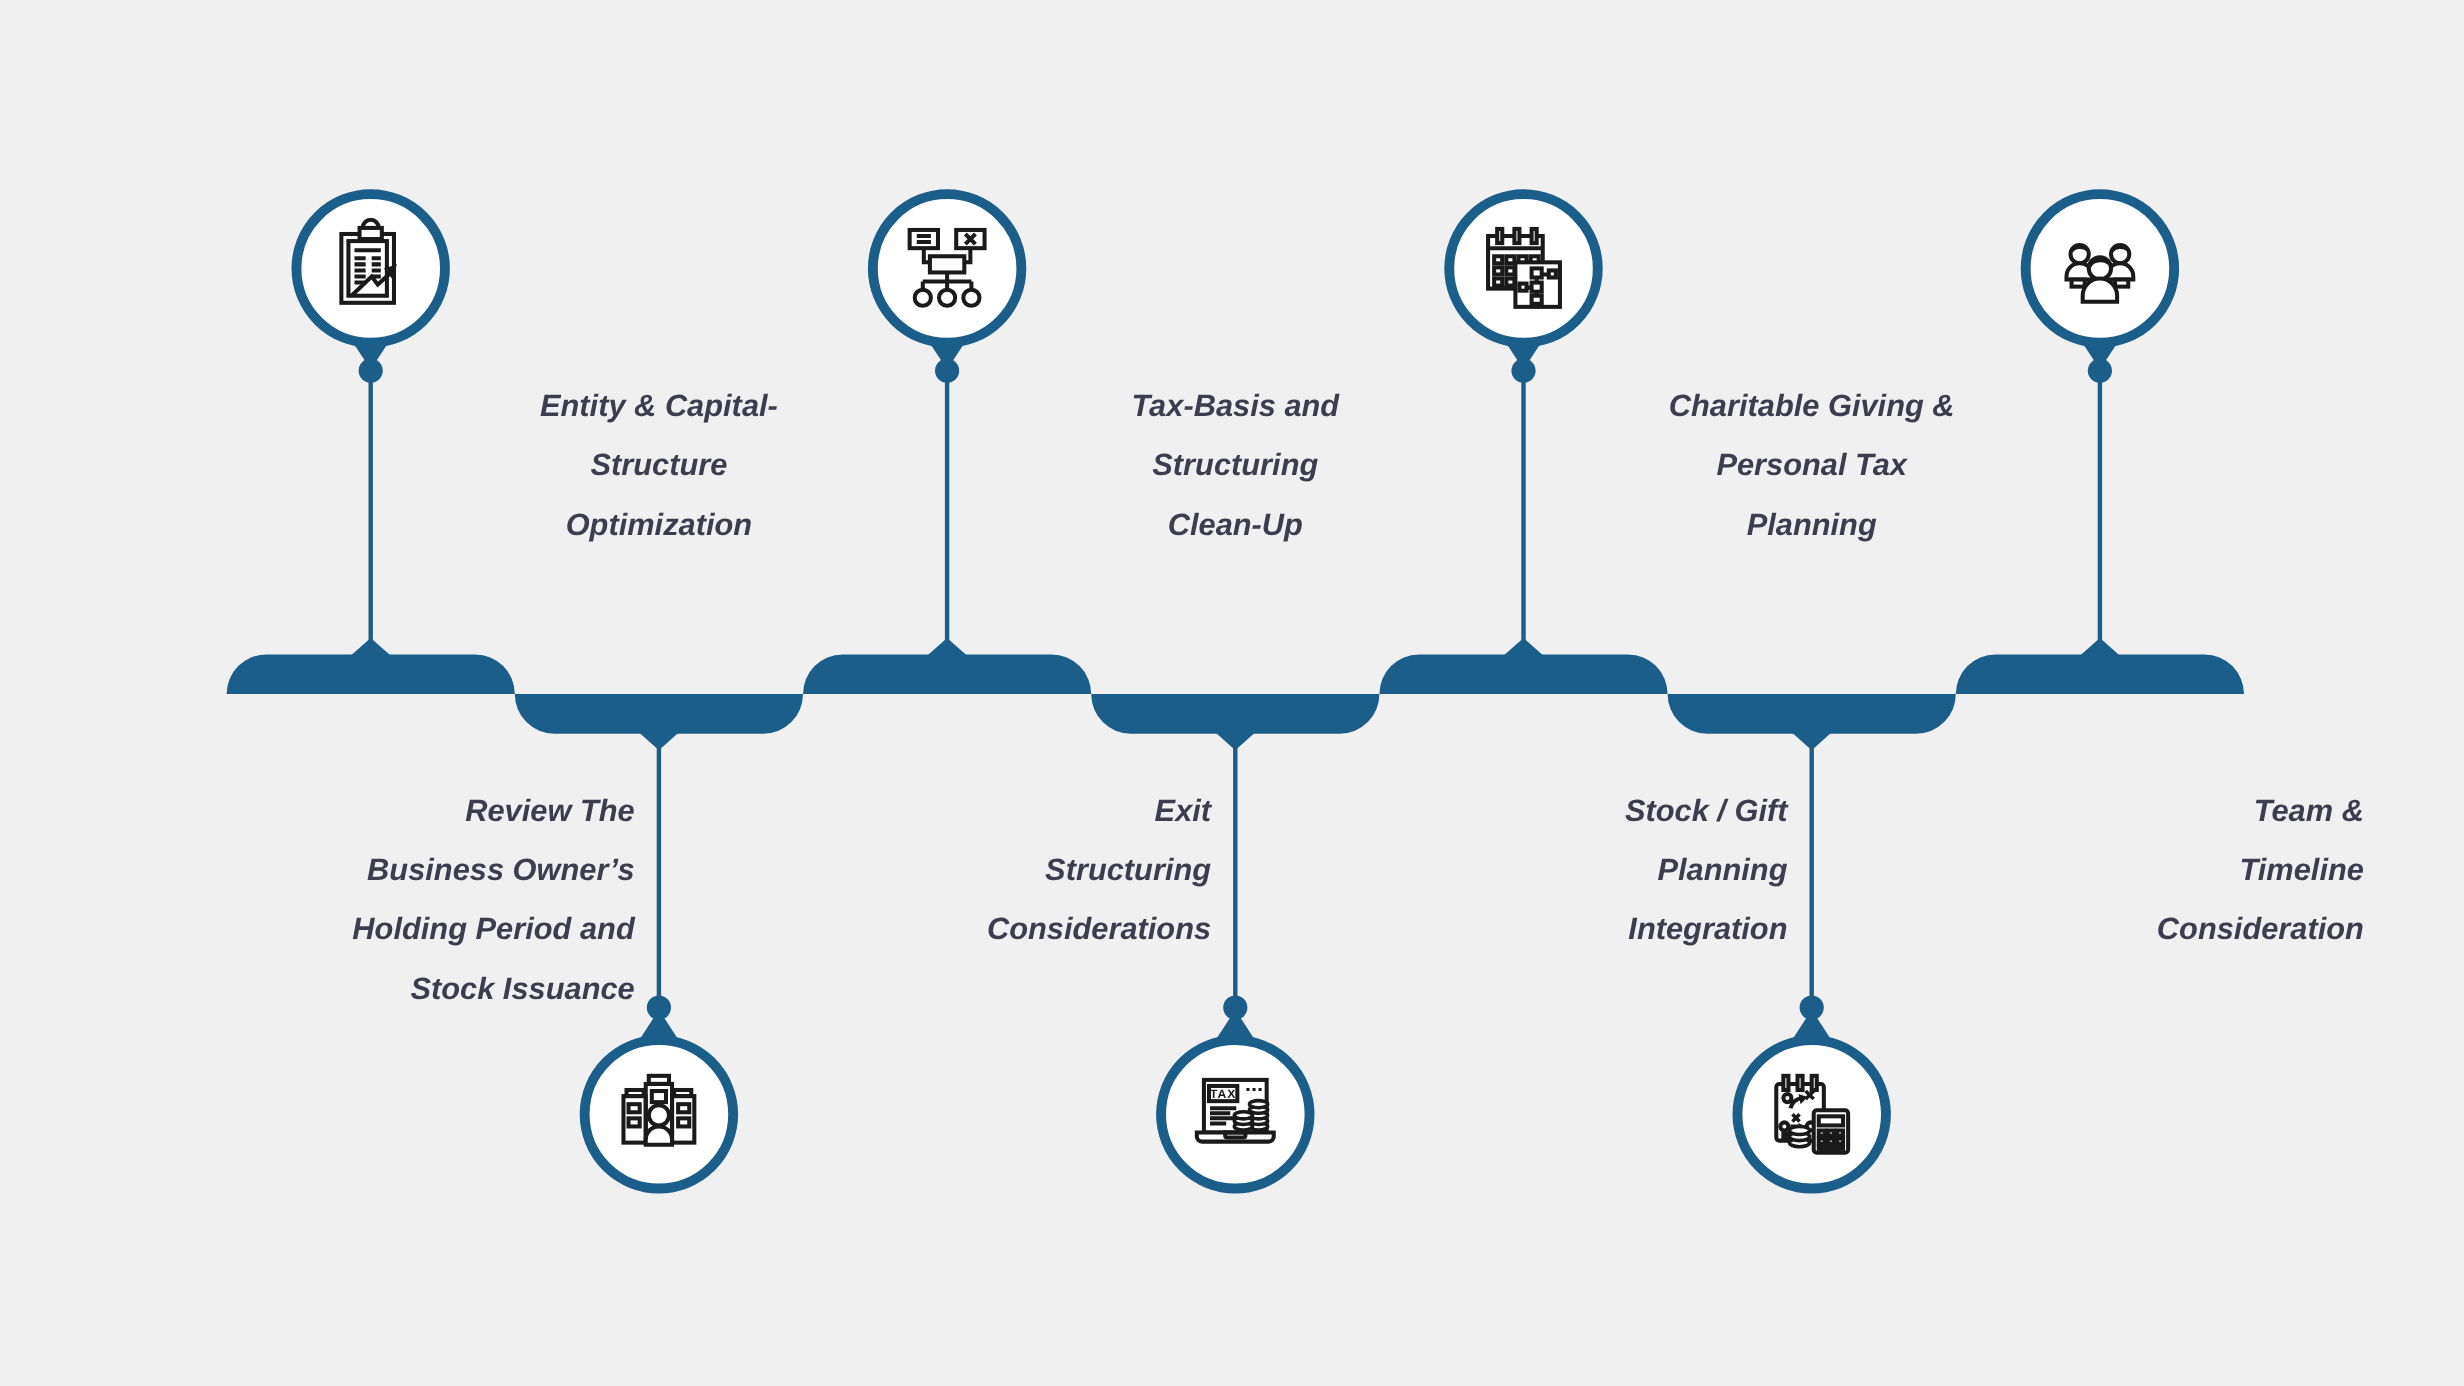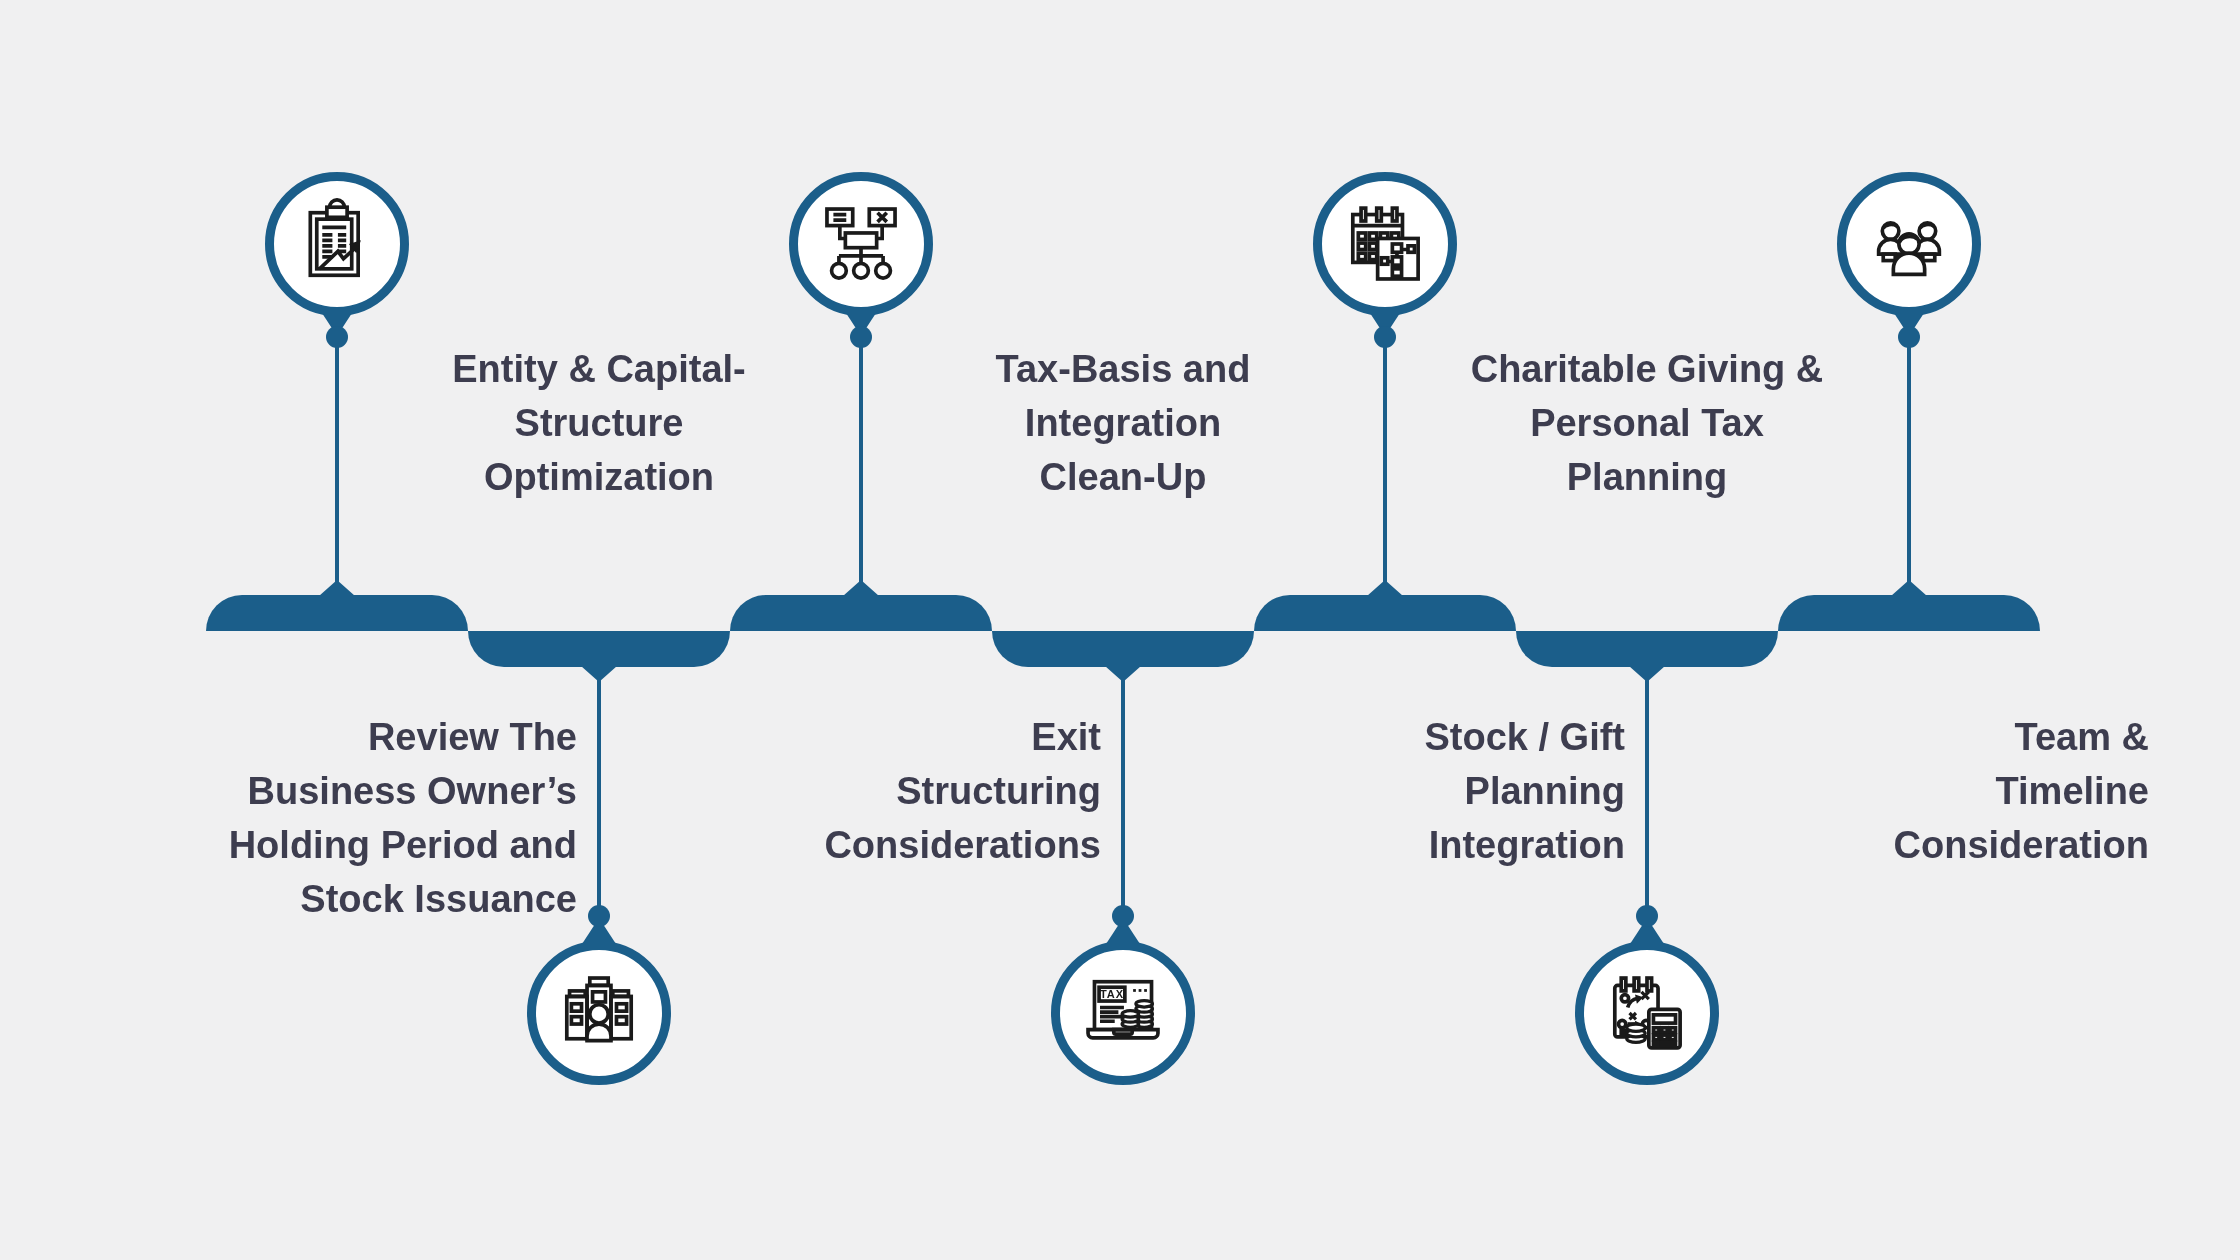--- a/index.html
+++ b/index.html
@@ -30,22 +30,22 @@
   .step.icon-top    .cone { top:310px; border-top:26px solid var(--accent,#1b5e8a); }
   .step.icon-bottom .cone { top:918px; border-bottom:26px solid var(--accent,#1b5e8a); }
   .circle { position:absolute; width:126px; height:126px; margin-left:-72px;
             border:9px solid var(--accent,#1b5e8a); border-radius:50%;
             background:var(--circle-fill,#fff);
             display:flex; align-items:center; justify-content:center; }
   .step.icon-top    .circle { top:172px; }
   .step.icon-bottom .circle { top:941px; }
   .circle svg { width:92px; height:92px; }
   .label { position:absolute; width:480px; margin-left:-240px; text-align:center;
-           font-size:38px; font-weight:700; line-height:54px; color:var(--text,#3d3d4f);
-           white-space:pre-line; }
+           font-size:28px; font-weight:700; line-height:54px; color:var(--text,#3d3d4f);
+           white-space:pre-line;font-style:italic; }
   .step.icon-top    .label { top:710px;text-align:right; }
   .step.icon-bottom .label { top:342px; }
 </style>
 </head>
 <body>
 
 <div class="canvas">
 
   <div>
     <div class="seg up" style="--x:337px">
@@ -162,21 +162,21 @@
           <ellipse cx="58" cy="62" rx="9" ry="3.5"></ellipse>
           <ellipse cx="58" cy="56.5" rx="9" ry="3.5"></ellipse>
           <ellipse cx="58" cy="51" rx="9" ry="3.5"></ellipse>
         </g>
       </svg>
     </div>
     <div class="cone"></div>
     <div class="dot"></div>
     <div class="stem"></div>
     <div class="label">Tax-Basis and
-Integration
+Structuring
 Clean-Up</div>
   </div>
 
   <div class="step icon-top" style="--x:1385px">
     <div class="circle">
       <svg viewBox="0 0 100 100" fill="none" stroke="#1a1a1a" stroke-width="4">
         <rect x="15" y="18" width="54" height="52"></rect>
         <path d="M15 30 H69"></path>
         <rect x="24" y="11" width="5" height="14" fill="#fff"></rect>
         <rect x="41" y="11" width="5" height="14" fill="#fff"></rect>

